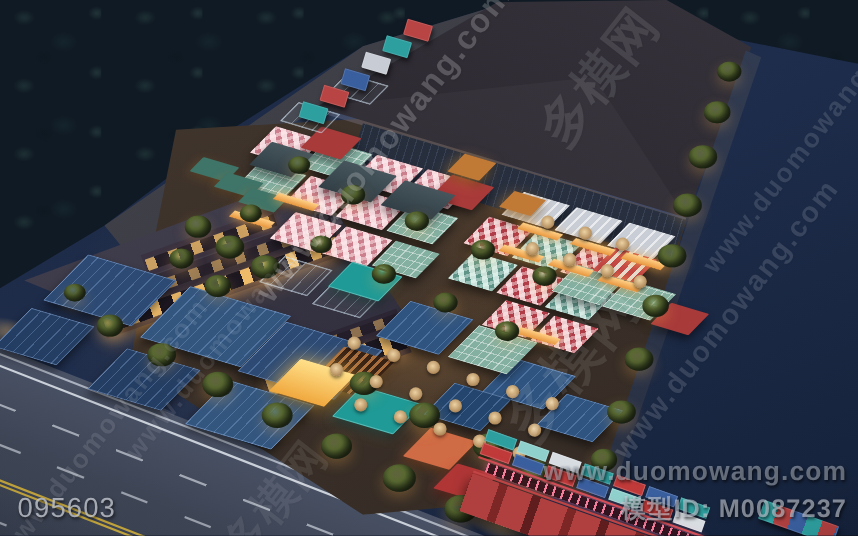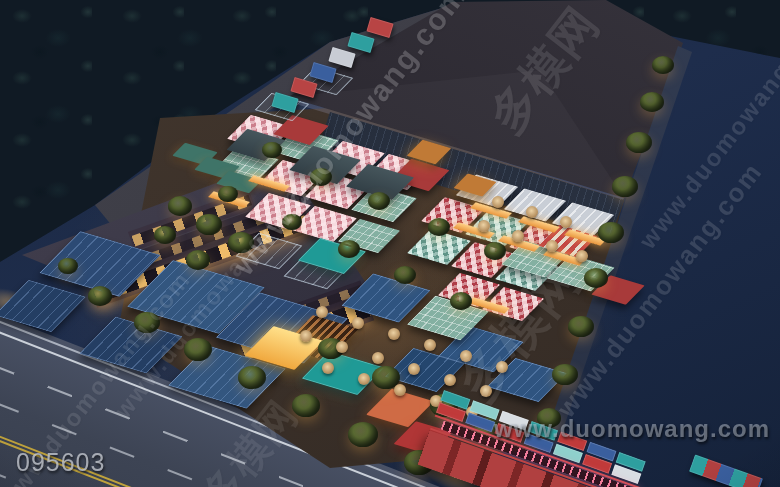--- a/index.html
+++ b/index.html
@@ -322,13 +322,17 @@
       <div class="wm" style="left: 95px; top: 390px; font-size: 24px; opacity: 0.1;">www.duomowang.com</div>
       <div class="wm" style="left: 250px; top: 455px; font-size: 40px; opacity: 0.08;">多模网</div>
       <div class="wm" style="left: 735px; top: 130px; font-size: 24px; opacity: 0.12;">www.duomowang.com</div>
       <div class="wm" style="left: 520px; top: 330px; font-size: 52px; opacity: 0.09;">多模网</div>
       <div class="wm" style="left: 210px; top: 300px; font-size: 24px; opacity: 0.09;">www.duomowang.com</div>
     </div>
 
   <div class="corner-text" style="left:16px;top:448px;font-size:25px;font-weight:normal;letter-spacing:1px;color:rgba(200,204,212,.78);">095603</div>
 
   <div class="corner-text" style="right:10px;top:415px;font-size:24px;letter-spacing:1px;color:rgba(188,195,207,.5);">www.duomowang.com</div>
+  <div class="corner-text" style="right:10px;top:447px;font-size:23px;letter-spacing:1px;color:rgba(204,209,219,.6);">
+    <span>模型ID:</span>
+    <span>M0087237</span>
+  </div>
 </div>
 
 </body></html>

